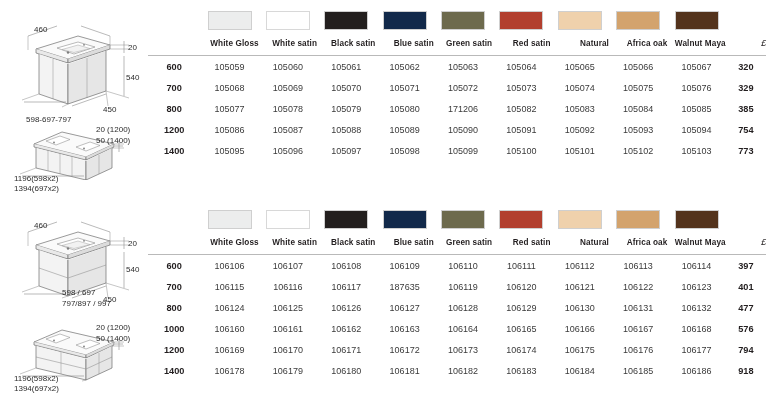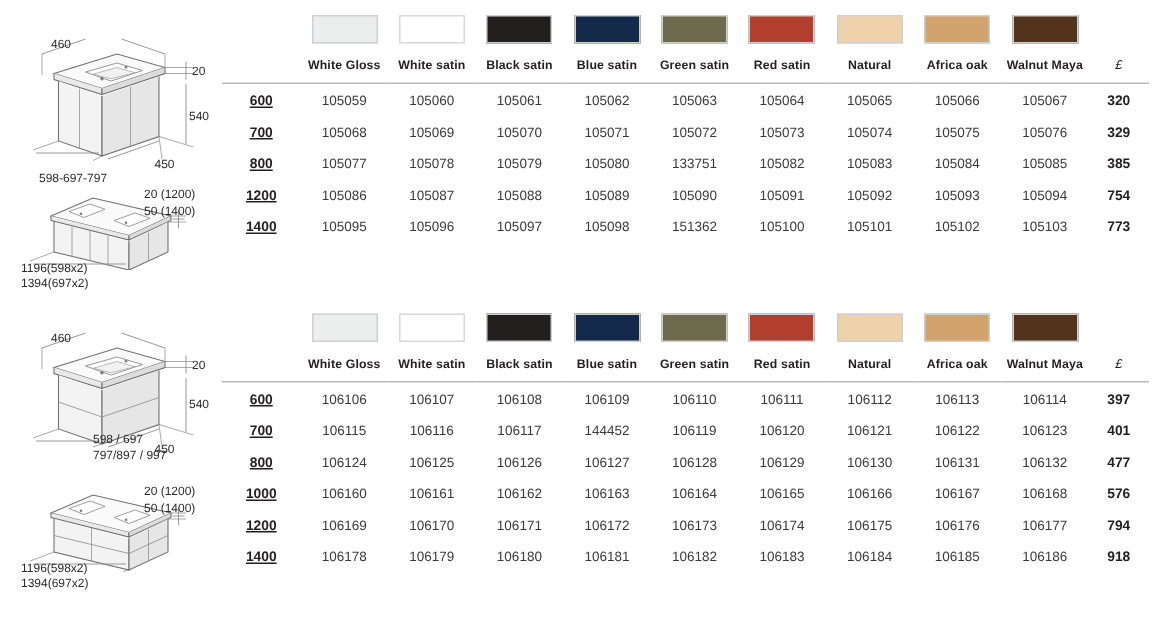--- a/index.html
+++ b/index.html
@@ -33,33 +33,33 @@
 
   .swatch-row td{padding:0;height:28px;vertical-align:bottom;text-align:center;}
   .swatch{
     display:inline-block;width:44px;height:19px;
     border:1px solid #cfcfcf;box-sizing:border-box;
   }
   .swatch.noborder{border:1px solid #d8d8d8;}
 
   .hdr-row td{
     font-size:8.2px;font-weight:700;color:#231f20;
-    text-align:center;padding:4px 0 7px 0;white-space:nowrap;
+    text-align:right;padding:4px 0 7px 0;white-space:nowrap;
     letter-spacing:.1px;
     margin-top:27px;
   }
   .hdr-row td.price-h{font-style:italic;font-weight:400;font-size:8.5px;}
 
   .rule td{border-top:1px solid #b9b9b9;height:0;padding:0;font-size:0;line-height:0;}
 
   tr.data td{
     font-size:9px;color:#3a3a3a;text-align:center;
     padding:5.5px 0;white-space:nowrap;
   }
-  tr.data td.size{font-weight:700;color:#231f20;font-size:9.2px;text-decoration:underline;}
+  tr.data td.size{font-weight:700;color:#231f20;font-size:9.2px;}
   tr.data td.price{font-weight:700;color:#231f20;font-size:9.2px;}
 </style>
 </head>
 <body>
 
 <div class="page">
 
   <div class="drawings">
 
     <div class="dwg" style="left:2px;top:14px;">
@@ -294,21 +294,21 @@
                 <td>105075</td>
                 <td>105076</td>
                 <td class="price">329</td>
               </tr>
               <tr class="data">
                 <td class="size">800</td>
                 <td>105077</td>
                 <td>105078</td>
                 <td>105079</td>
                 <td>105080</td>
-                <td>133751</td>
+                <td>171206</td>
                 <td>105082</td>
                 <td>105083</td>
                 <td>105084</td>
                 <td>105085</td>
                 <td class="price">385</td>
               </tr>
               <tr class="data">
                 <td class="size">1200</td>
                 <td>105086</td>
                 <td>105087</td>
@@ -320,21 +320,21 @@
                 <td>105093</td>
                 <td>105094</td>
                 <td class="price">754</td>
               </tr>
               <tr class="data">
                 <td class="size">1400</td>
                 <td>105095</td>
                 <td>105096</td>
                 <td>105097</td>
                 <td>105098</td>
-                <td>151362</td>
+                <td>105099</td>
                 <td>105100</td>
                 <td>105101</td>
                 <td>105102</td>
                 <td>105103</td>
                 <td class="price">773</td>
               </tr>
             </tbody>
           </table>
         </div>
     </div>
@@ -396,21 +396,21 @@
                 <td>106112</td>
                 <td>106113</td>
                 <td>106114</td>
                 <td class="price">397</td>
               </tr>
               <tr class="data">
                 <td class="size">700</td>
                 <td>106115</td>
                 <td>106116</td>
                 <td>106117</td>
-                <td>144452</td>
+                <td>187635</td>
                 <td>106119</td>
                 <td>106120</td>
                 <td>106121</td>
                 <td>106122</td>
                 <td>106123</td>
                 <td class="price">401</td>
               </tr>
               <tr class="data">
                 <td class="size">800</td>
                 <td>106124</td>

